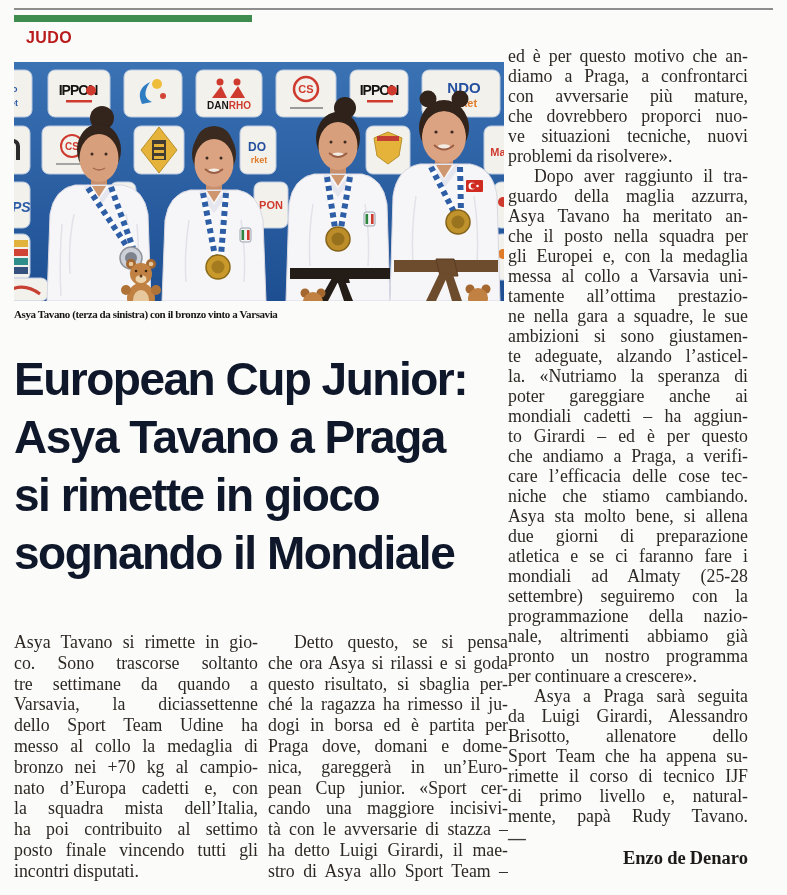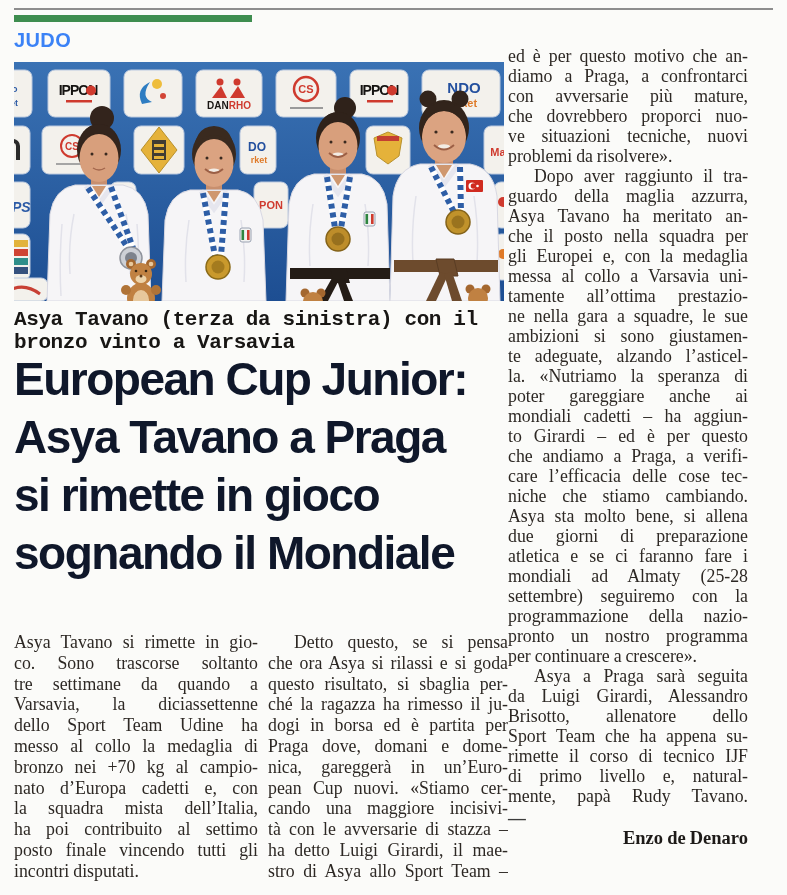--- a/index.html
+++ b/index.html
@@ -1,26 +1,26 @@
 <!DOCTYPE html>
 <html><head>
 <meta charset="utf-8">
 <style>
   html,body{margin:0;padding:0;background:#e8e8e6;}
   #page{position:relative;width:787px;height:895px;background:#fbfbf9;overflow:hidden;
         font-family:"Liberation Serif",serif;color:#2d2824;}
   .abs{position:absolute;}
   #top-rule{left:14px;top:8px;width:759px;height:2px;background:#8d8d8d;}
   #green-bar{left:14px;top:15px;width:238px;height:7px;background:#3e8d4f;}
-  #kicker{left:14px;top:29px;font-family:"Liberation Sans",sans-serif;font-weight:bold;
-          font-size:20px;letter-spacing:.4px;color:#3b82f6;}
+  #kicker{left:26px;top:29px;font-family:"Liberation Sans",sans-serif;font-weight:bold;
+          font-size:16px;letter-spacing:.4px;color:#b91c1c;}
   #photo{left:14px;top:62px;width:490px;height:239px;}
   #photo svg{display:block;}
-  #caption{left:14px;top:308px;width:492px;font-family:Liberation Mono, monospace;
-           font-weight:bold;font-size:21px;letter-spacing:-0.4px;color:#181614;}
+  #caption{left:14px;top:308px;width:492px;font-family:Liberation Serif, serif;
+           font-weight:bold;font-size:11px;letter-spacing:-0.4px;color:#181614;}
   #headline{left:14px;top:350px;width:500px;font-family:"Liberation Sans",sans-serif;
             font-weight:bold;font-size:46px;line-height:58px;letter-spacing:-1.5px;color:#0f172a;}
   .headline .bline{text-align:left !important;text-align-last:auto !important;}
   .body-col{font-size:17.8px;word-spacing:-0.5px;}
   #col1{left:14px;top:632px;width:244px;line-height:20.8px;}
   #col2{left:268px;top:632px;width:240px;line-height:20.8px;}
   #col3{left:508px;top:34px;width:240px;line-height:20px;margin-top:12px;}
   .bline{text-align:justify;text-align-last:justify;}
   .bline.rag{text-align-last:left;}
   .bline.ind{text-indent:26px;}
@@ -316,21 +316,21 @@
       <div class="bline rag">incontri disputati.</div>
     </div>
   <div id="col2" class="abs body-col">
       <div class="bline ind">Detto questo, se si pensa</div>
       <div class="bline">che ora Asya si rilassi e si goda</div>
       <div class="bline">questo risultato, si sbaglia per-</div>
       <div class="bline">ché la ragazza ha rimesso il ju-</div>
       <div class="bline">dogi in borsa ed è partita per</div>
       <div class="bline">Praga dove, domani e dome-</div>
       <div class="bline">nica, gareggerà in un’Euro-</div>
-      <div class="bline">pean Cup nuovi. «Stiamo cer-</div>
+      <div class="bline">pean Cup junior. «Sport cer-</div>
       <div class="bline">cando una maggiore incisivi-</div>
       <div class="bline">tà con le avversarie di stazza –</div>
       <div class="bline">ha detto Luigi Girardi, il mae-</div>
       <div class="bline">stro di Asya allo Sport Team –</div>
     </div>
   <div id="col3" class="abs body-col">
     <div>
         <div class="bline">ed è per questo motivo che an-</div>
         <div class="bline">diamo a Praga, a confrontarci</div>
         <div class="bline">con avversarie più mature,</div>
@@ -353,20 +353,21 @@
         <div class="bline">to Girardi – ed è per questo</div>
         <div class="bline">che andiamo a Praga, a verifi-</div>
         <div class="bline">care l’efficacia delle cose tec-</div>
         <div class="bline">niche che stiamo cambiando.</div>
         <div class="bline">Asya sta molto bene, si allena</div>
         <div class="bline">due giorni di preparazione</div>
         <div class="bline">atletica e se ci faranno fare i</div>
         <div class="bline">mondiali ad Almaty (25-28</div>
         <div class="bline">settembre) seguiremo con la</div>
         <div class="bline">programmazione della nazio-</div>
+        <div class="bline">nale, altrimenti abbiamo già</div>
         <div class="bline">pronto un nostro programma</div>
         <div class="bline rag">per continuare a crescere».</div>
         <div class="bline ind">Asya a Praga sarà seguita</div>
         <div class="bline">da Luigi Girardi, Alessandro</div>
         <div class="bline">Brisotto, allenatore dello</div>
         <div class="bline">Sport Team che ha appena su-</div>
         <div class="bline">rimette il corso di tecnico IJF</div>
         <div class="bline">di primo livello e, natural-</div>
         <div class="bline">mente, papà Rudy Tavano.</div>
       </div>

